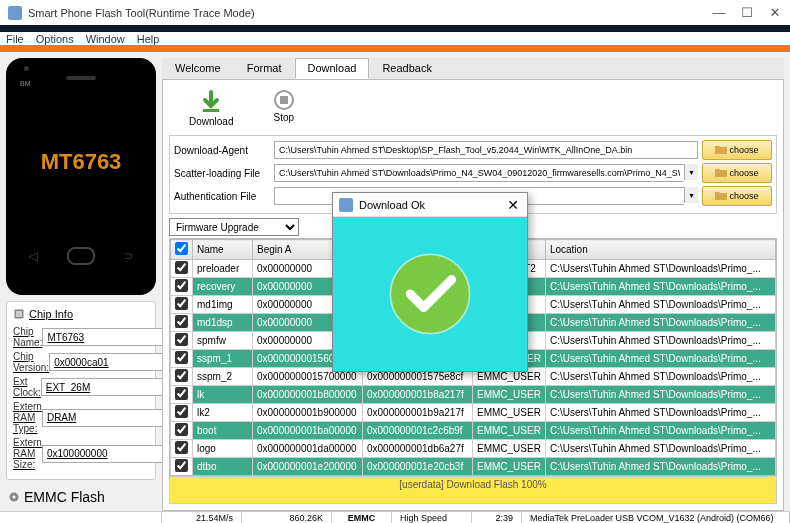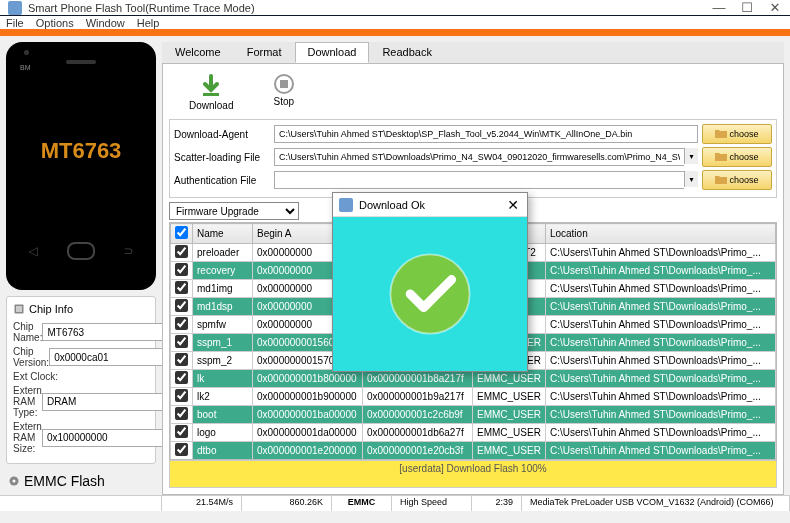--- a/index.html
+++ b/index.html
@@ -1,35 +1,35 @@
 <!DOCTYPE html>
 <html><head>
 <meta charset="utf-8">
 <style>
 * { box-sizing: border-box; margin: 0; padding: 0; font-family: 'Segoe UI', Tahoma, sans-serif; }
 body { background: #f0f0f0; width: 790px; height: 523px; overflow: hidden; position: relative; font-size: 11px; }
-.titlebar { height: 16px; background: #fff; display: flex; align-items: center; padding: 0 8px; border-bottom: 1px solid #0f172a; }
+.titlebar { height: 32px; background: #fff; display: flex; align-items: center; padding: 0 8px; border-bottom: 7px solid #0f172a; }
 .titlebar-icon { width: 14px; height: 14px; background: #6b9bd1; border-radius: 2px; margin-right: 6px; }
 .titlebar-title { flex: 1; font-size: 11px; color: #333; }
 .titlebar-btns { display: flex; gap: 14px; }
 .titlebar-btn { width: 14px; height: 14px; color: #555; cursor: pointer; display: flex; align-items: center; justify-content: center; font-size: 13px; }
 .menubar { height: 20px; background: #fff; display: flex; align-items: center; padding: 0 6px; gap: 12px; border-bottom: 7px solid #f97316; }
 .menubar span { font-size: 11px; color: #333; cursor: pointer; }
 .main { display: flex; height: calc(523px - 48px - 16px); }
 .left-col { width: 162px; padding: 6px; display: flex; flex-direction: column; gap: 6px; }
 .phone-frame { background: #000; border-radius: 16px; height: 280px; padding: 18px 8px 30px 8px; position: relative; display: flex; flex-direction: column; }
 .phone-speaker { width: 30px; height: 4px; background: #333; border-radius: 2px; margin: 0 auto 4px; }
 .phone-dot { width: 5px; height: 5px; background: #333; border-radius: 50%; position: absolute; top: 8px; left: 18px; }
 .phone-bm { position: absolute; top: 22px; left: 14px; font-size: 7px; color: #888; }
 .phone-screen { flex: 1; background: #000; display: flex; align-items: center; justify-content: center; }
 .phone-screen-text { color: #d98c1a; font-size: 22px; font-weight: bold; }
 .phone-btns { display: flex; justify-content: space-around; align-items: center; padding-top: 8px; }
 .phone-btn { color: #444; font-size: 12px; }
 .phone-home { width: 28px; height: 18px; border: 2px solid #444; border-radius: 8px; }
-.panel { background: #fff; border: 1px solid #ccc; border-radius: 3px; padding: 6px; }
+.panel { background: #fff; border: 1px solid #ccc; border-radius: 3px; padding: 6px; text-decoration: underline; }
 .panel-title { display: flex; align-items: center; gap: 4px; margin-bottom: 6px; font-size: 11px; }
 .field-row { display: flex; align-items: center; margin-bottom: 3px; }
 .field-label { width: 72px; font-size: 10px; color: #333; }
 .field-input { flex: 1; height: 18px; border: 1px solid #aaa; background: #fff; padding: 0 4px; font-size: 10px; }
 .right-col { flex: 1; padding: 6px 6px 0 0; display: flex; flex-direction: column; }
 .tabs { display: flex; height: 22px; background: #e8e8e8; border-bottom: 1px solid #bbb; }
 .tab { padding: 3px 12px; font-size: 11px; cursor: pointer; border: 1px solid transparent; }
 .tab.active { background: #fff; border: 1px solid #bbb; border-bottom: 1px solid #fff; }
 .tab-body { flex: 1; background: #fff; border: 1px solid #bbb; border-top: none; padding: 6px; display: flex; flex-direction: column; overflow: hidden; }
 .action-row { display: flex; gap: 40px; padding: 4px 20px 8px; }
@@ -118,20 +118,21 @@
       <div class="field-row">
           <div class="field-label">Chip Name:</div>
           <input class="field-input" readonly="" value="MT6763" style="">
         </div>
       <div class="field-row">
           <div class="field-label">Chip Version:</div>
           <input class="field-input" readonly="" value="0x0000ca01" style="">
         </div>
       <div class="field-row">
           <div class="field-label">Ext Clock:</div>
+          <input class="field-input" readonly="" value="EXT_26M" style="">
         </div>
       <div class="field-row">
           <div class="field-label">Extern RAM Type:</div>
           <input class="field-input" readonly="" value="DRAM" style="">
         </div>
       <div class="field-row">
           <div class="field-label">Extern RAM Size:</div>
           <input class="field-input" readonly="" value="0x100000000" style="">
         </div>
     </div>

